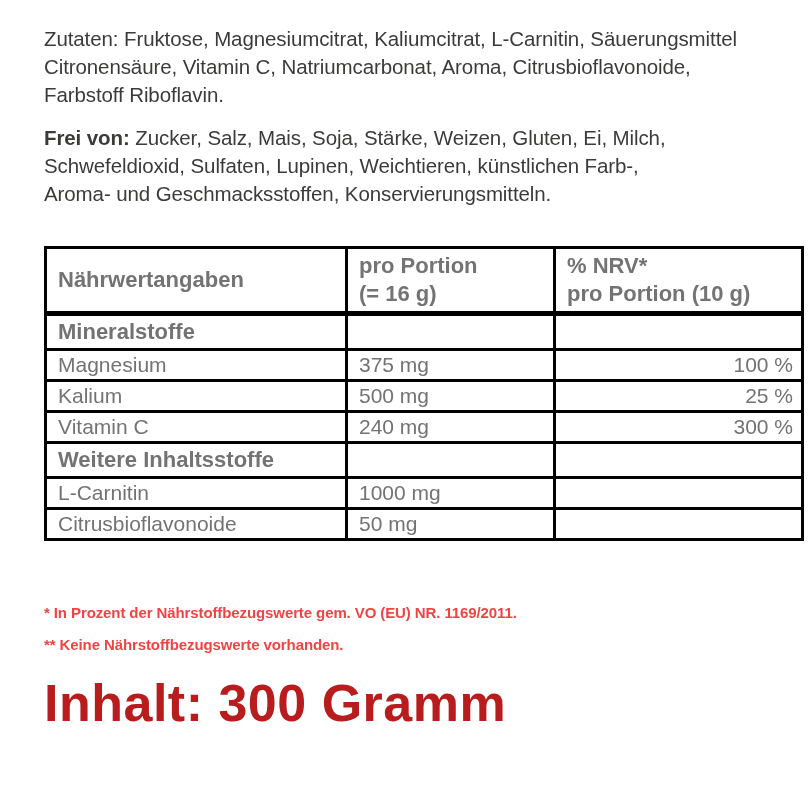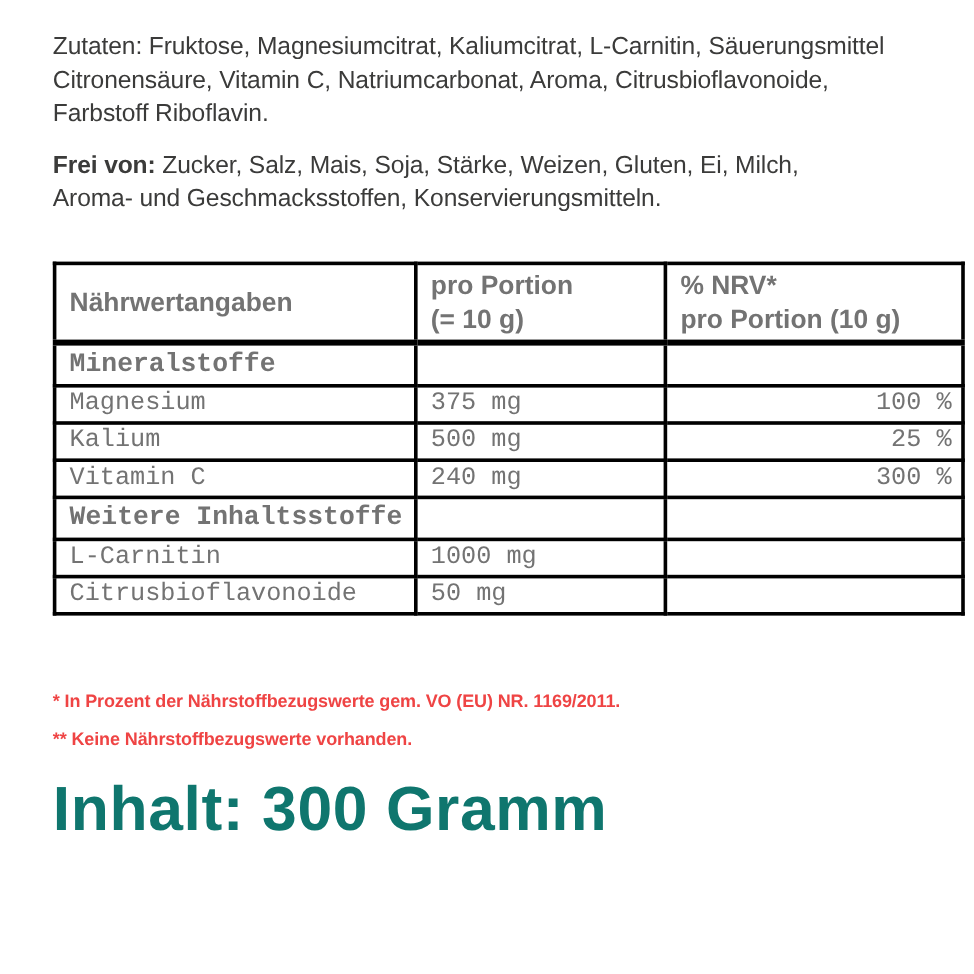--- a/index.html
+++ b/index.html
@@ -61,21 +61,20 @@
   th .hline { display: block; white-space: nowrap; }
   .c1 { width: 279px; }
   .c2 { width: 186px; }
   .c3 { width: 226px; }
   table.nutrition td {
     font-size: 21px;
     line-height: 24px;
     padding: 2px 8px 2px 11px;
     white-space: nowrap;
     overflow: hidden;
-    font-family: Liberation Mono, monospace;
   }
   tr.section td {
     font-weight: bold;
     font-size: 22px;
     line-height: 28px;
   }
   td.num { text-align: left; padding-right: 7px; }
   td.nrv { text-align: right; padding-right: 16px; }
   
   .footnotes {
@@ -103,30 +102,31 @@
 <div class="page">
 
   <p class="para">
     <span class="line">Zutaten: Fruktose, Magnesiumcitrat, Kaliumcitrat, L-Carnitin, Säuerungsmittel</span>
     <span class="line">Citronensäure, Vitamin C, Natriumcarbonat, Aroma, Citrusbioflavonoide,</span>
     <span class="line">Farbstoff Riboflavin.</span>
   </p>
 
   <p class="para">
     <span class="line"><strong>Frei von:</strong><span> Zucker, Salz, Mais, Soja, Stärke, Weizen, Gluten, Ei, Milch,</span></span>
+    <span class="line">Schwefeldioxid, Sulfaten, Lupinen, Weichtieren, künstlichen Farb-,</span>
     <span class="line">Aroma- und Geschmacksstoffen, Konservierungsmitteln.</span>
   </p>
 
   <table class="nutrition">
     <thead>
       <tr>
         <th class="c1">Nährwertangaben</th>
         <th class="c2">
           <span class="hline">pro Portion</span>
-          <span class="hline">(= 10 g)</span>
+          <span class="hline">(= 16 g)</span>
         </th>
         <th class="c3">
           <span class="hline">% NRV*</span>
           <span class="hline">pro Portion (10 g)</span>
         </th>
       </tr>
     </thead>
     <tbody>
       <tr class="section">
         <td>Mineralstoffe</td>
@@ -164,15 +164,15 @@
         <td class="nrv"></td>
       </tr>
     </tbody>
   </table>
 
   <div class="footnotes">
     <span class="fline">* In Prozent der Nährstoffbezugswerte gem. VO (EU) NR. 1169/2011.</span>
     <span class="fline">** Keine Nährstoffbezugswerte vorhanden.</span>
   </div>
 
-  <div class="content-size" style="color: #0f766e;">Inhalt: 300 Gramm</div>
+  <div class="content-size" style="color: #b91c1c;">Inhalt: 300 Gramm</div>
 
 </div>
 
 </body></html>

